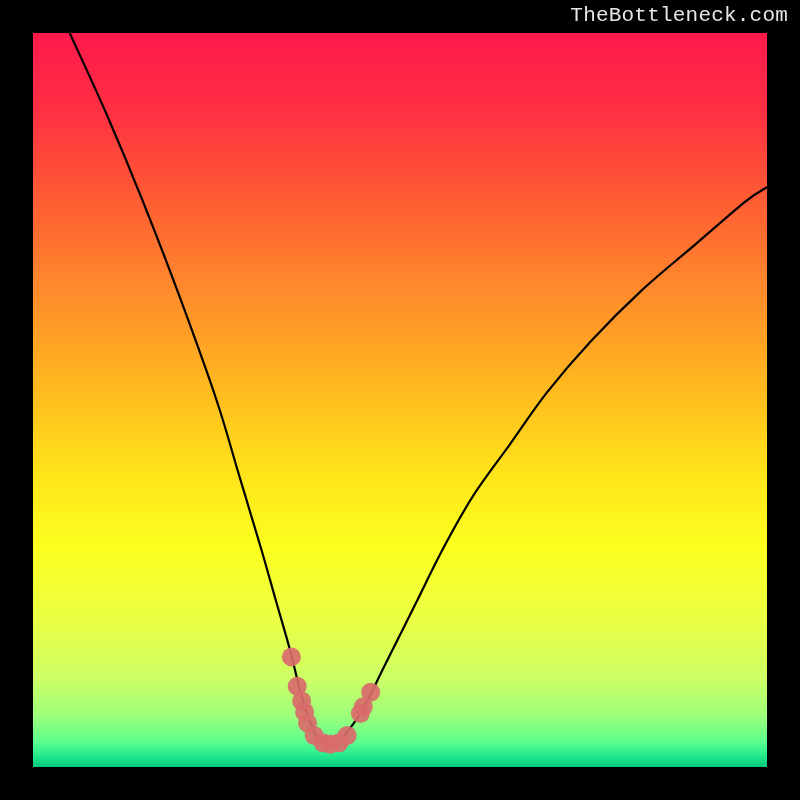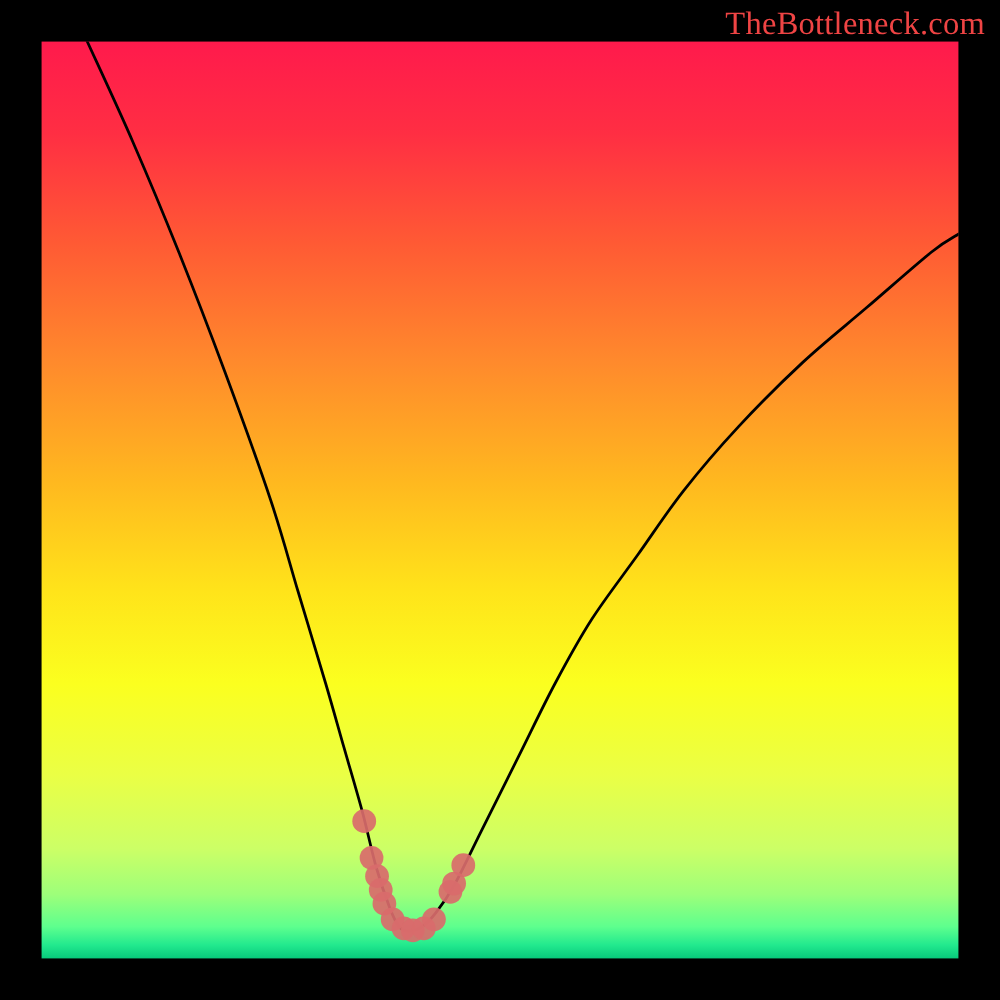--- a/index.html
+++ b/index.html
@@ -21,25 +21,25 @@
     left: 33px;
     top: 33px;
     width: 734px;
     height: 734px;
     overflow: hidden;
   }
   .watermark {
     position: absolute;
     top: 4px;
     right: 12px;
-    color: #ef4444;
-    font-size: 26px;
+    color: #e5e5e5;
+    font-size: 21px;
     font-weight: 400;
     letter-spacing: 0.2px;
-    font-family: Liberation Serif, serif;
+    font-family: Liberation Mono, monospace;
   }
   svg { display: block; }
 </style>
 </head>
 <body>
 
 <div class="frame">
 
   <div class="watermark">TheBottleneck.com</div>
 

